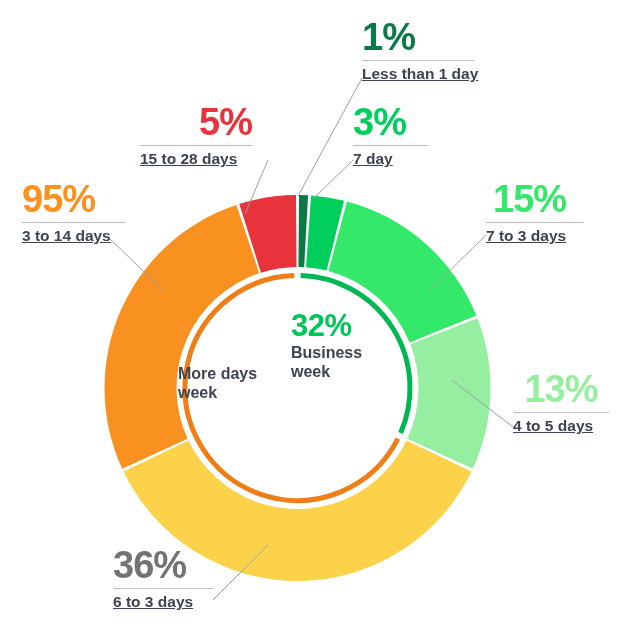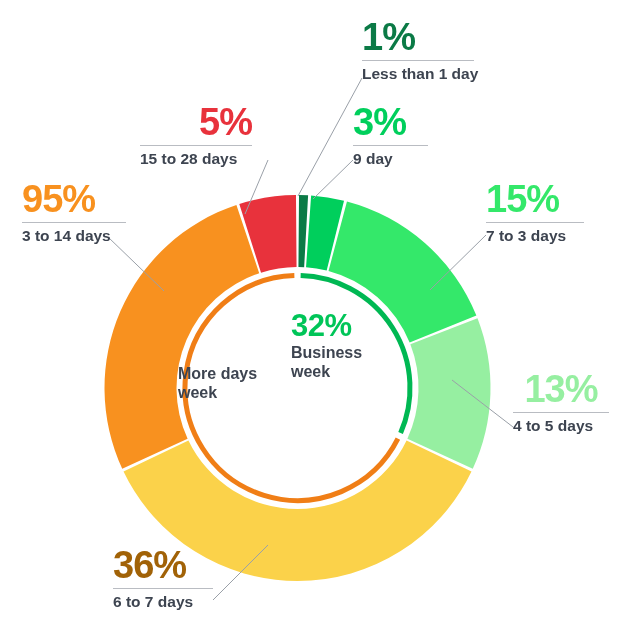--- a/index.html
+++ b/index.html
@@ -19,20 +19,21 @@
     letter-spacing:-1px;
     line-height:1;
     white-space:nowrap;
   }
   .cat{
     font-size:15.5px;
     font-weight:600;
     color:#3d4450;
     white-space:nowrap;
     line-height:1.15;
+    text-decoration:underline;
   }
   .lbl{position:absolute;}
   .rule{height:1px;background:#b9bcc2;}
 
   .center-blk{position:absolute;}
   .center-pct{
     font-weight:700;font-size:31px;line-height:1;letter-spacing:-.5px;
   }
   .center-cat{
     font-size:16px;font-weight:600;color:#3d4450;line-height:1.2;margin-top:2px;
@@ -77,39 +78,39 @@
 
   <div class="lbl" style="left:362px;top:18px;">
     <div class="pct" style="color:#0b7a46;">1%</div>
     <div class="rule" style="width:112px;margin:4px 0 4px 0;"></div>
     <div class="cat">Less than 1 day</div>
   </div>
 
   <div class="lbl" style="left:353px;top:103px;">
     <div class="pct" style="color:#00cf5c;">3%</div>
     <div class="rule" style="width:75px;margin:4px 0 4px 0;"></div>
-    <div class="cat">9 day</div>
+    <div class="cat">7 day</div>
   </div>
 
   <div class="lbl" style="left:486px;top:180px;">
-    <div class="pct" style="color:#34e86a;">15%</div>
+    <div class="pct" style="color:#34e86a;margin-left:7px;">15%</div>
     <div class="rule" style="width:98px;margin:4px 0 4px 0;"></div>
     <div class="cat">7 to 3 days</div>
   </div>
 
   <div class="lbl" style="left:513px;top:370px;">
     <div class="pct" style="color:#96efa1;text-align:center;">13%</div>
     <div class="rule" style="width:96px;margin:4px 0 4px 0;"></div>
     <div class="cat">4 to 5 days</div>
   </div>
 
   <div class="lbl" style="left:113px;top:546px;">
-    <div class="pct" style="color:#a16207;">36%</div>
+    <div class="pct" style="color:#737373;">36%</div>
     <div class="rule" style="width:100px;margin:4px 0 4px 0;"></div>
-    <div class="cat">6 to 7 days</div>
+    <div class="cat">6 to 3 days</div>
   </div>
 
   <div class="lbl" style="left:22px;top:180px;">
     <div class="pct" style="color:#f8911f;">95%</div>
     <div class="rule" style="width:104px;margin:4px 0 4px 0;"></div>
     <div class="cat">3 to 14 days</div>
   </div>
 
   <div class="lbl" style="left:140px;top:103px;">
     <div class="pct" style="color:#e8323c;text-align:right;width:112px;">5%</div>

